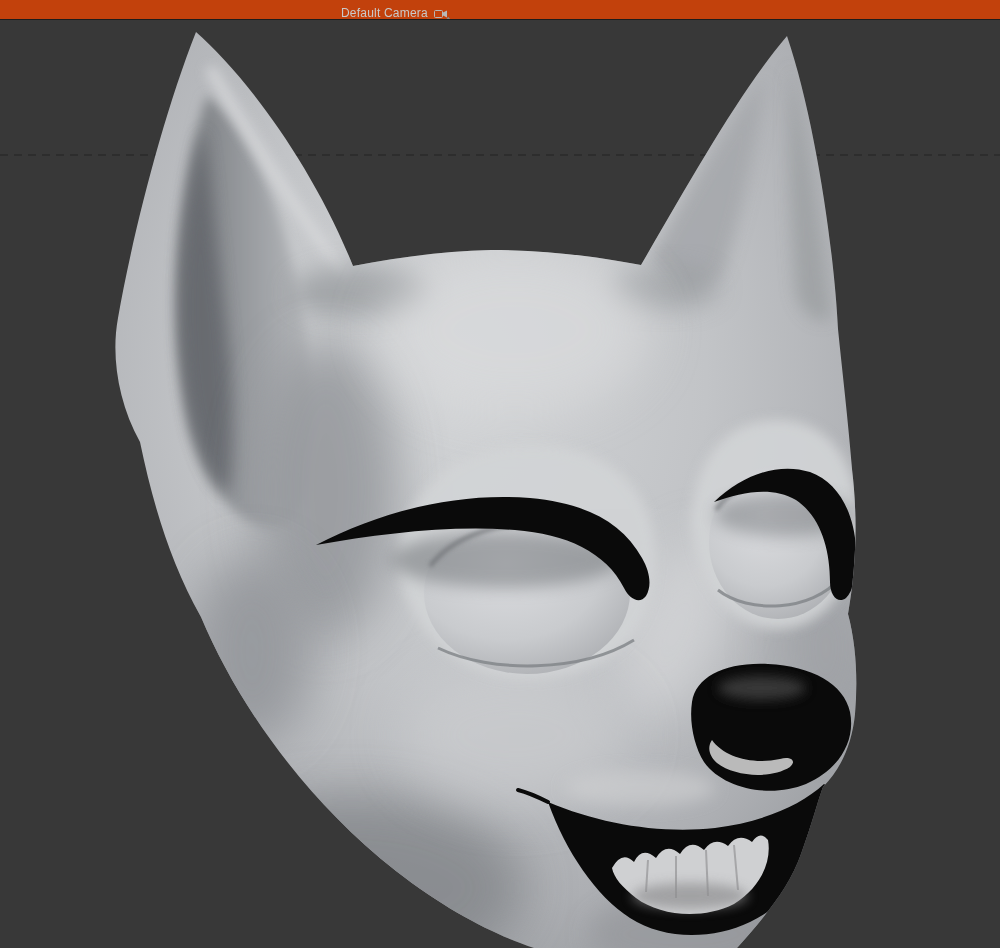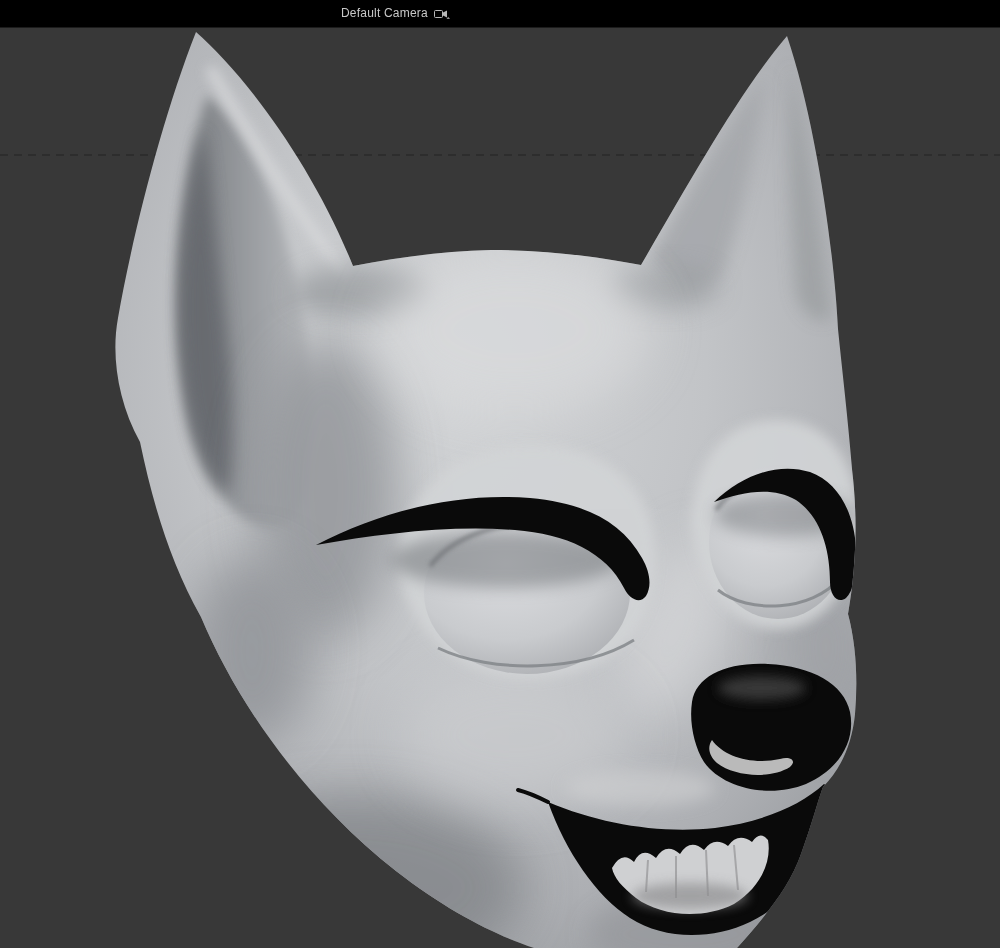--- a/index.html
+++ b/index.html
@@ -4,22 +4,22 @@
 <style>
   html,body{margin:0;padding:0;}
   body{
     width:1000px;height:948px;position:relative;overflow:hidden;
     background:#383838;
     font-family:"Liberation Sans", sans-serif;
   }
   .viewport{position:absolute;inset:0;z-index:1;}
   .viewport svg{display:block;}
   .header{
-    position:absolute;top:0;left:0;width:100%;height:28px;
-    background:#000000;border-bottom:1px solid #1c1c1c;
+    position:absolute;top:0;left:0;width:100%;height:20px;
+    background:#c2410c;border-bottom:1px solid #1c1c1c;
     z-index:10;box-sizing:border-box;
   }
   .camera-menu{
     position:absolute;left:341px;top:0;height:27px;
     display:flex;align-items:center;gap:6px;cursor:pointer;
   }
   .camera-label{
     font-size:12px;line-height:27px;color:#c9c9c9;letter-spacing:.2px;
     white-space:nowrap;
   }

